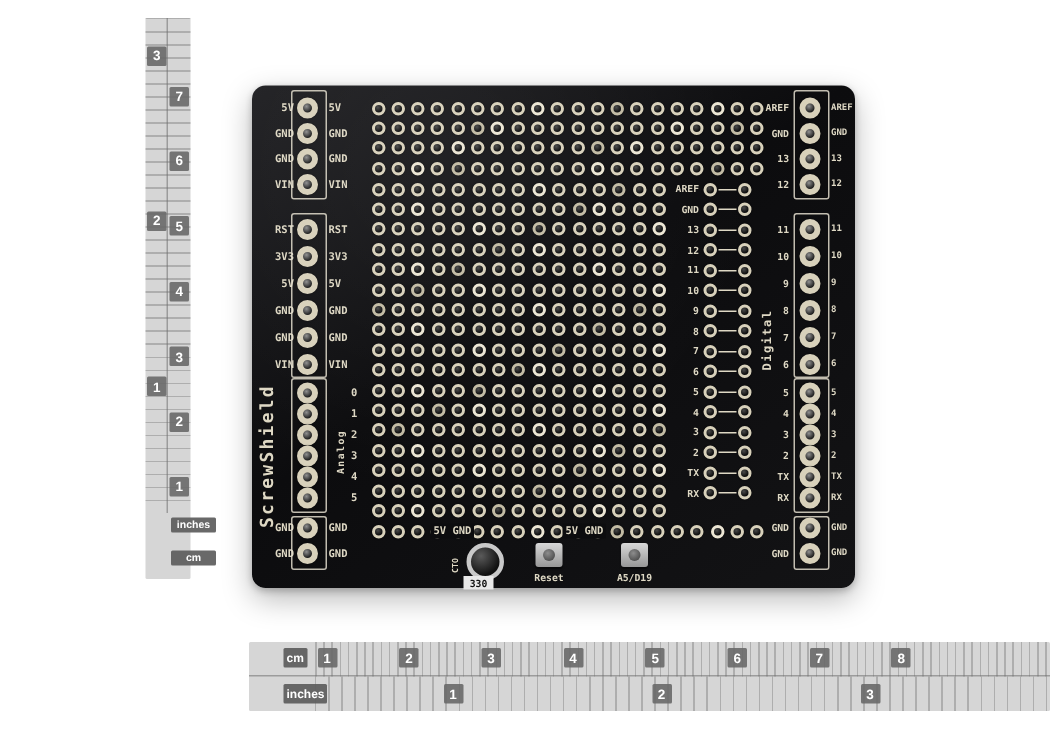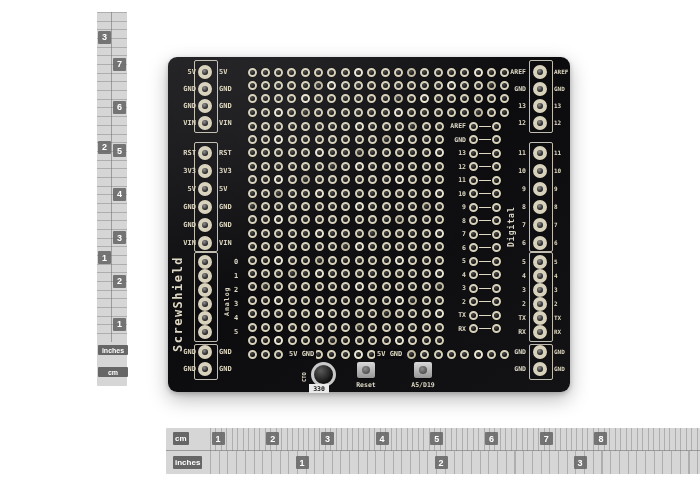--- a/index.html
+++ b/index.html
@@ -12,21 +12,21 @@
   .vruler .ticks { position:absolute; left:0; top:0; width:100%; height:330px;
             background:repeating-linear-gradient(to bottom, rgba(70,70,70,.28) 0 1px, transparent 1px 8.68px); }
   .vruler .divider { position:absolute; left:14px; top:0; width:1px; height:330px; background:rgba(110,110,110,.55); }
   .vr-host { position:absolute; inset:0; }
   .chip { position:absolute; min-width:13px; height:13px; padding:0 1px; box-sizing:border-box;
           background:rgba(105,105,105,.9); color:#fff; font:bold 9px "Liberation Sans",sans-serif;
           display:flex; align-items:center; justify-content:center; border-radius:1px; }
   .vr-in .chip { left:1px;  top:calc(18.5px + var(--i) * 110.3px); }
   .vr-cm .chip { left:16px; top:calc(45.5px + var(--i) * 43.4px); }
   .cap { position:absolute; background:rgba(92,92,92,.92); color:#fff; font:bold 7px "Liberation Sans",sans-serif;
-         display:flex; align-items:center; justify-content:center; border-radius:1px; padding:0 2px; }
+         display:flex; align-items:center; justify-content:center; border-radius:1px; padding:0 2px;margin-left:16px; }
   .cap-in { left:1px; top:333px; width:26px; height:10px; }
   .cap-cm { left:1px; top:355px; width:26px; height:10px; }
 
   .hruler { position:absolute; left:166px; top:428px; width:534px; height:46px;
             background:rgba(170,170,170,.48); border-radius:1px; }
   .hruler .ticks { position:absolute; left:44px; top:0; right:0; height:23px;
             background:repeating-linear-gradient(to right, rgba(70,70,70,.28) 0 1px, transparent 1px 5.47px); }
   .hruler .ticks2 { position:absolute; left:44px; top:23px; right:0; height:23px;
             background:repeating-linear-gradient(to right, rgba(70,70,70,.28) 0 1px, transparent 1px 8.7px); }
   .hruler .divider { position:absolute; left:0; top:22px; width:100%; height:1px; background:rgba(110,110,110,.55); }

